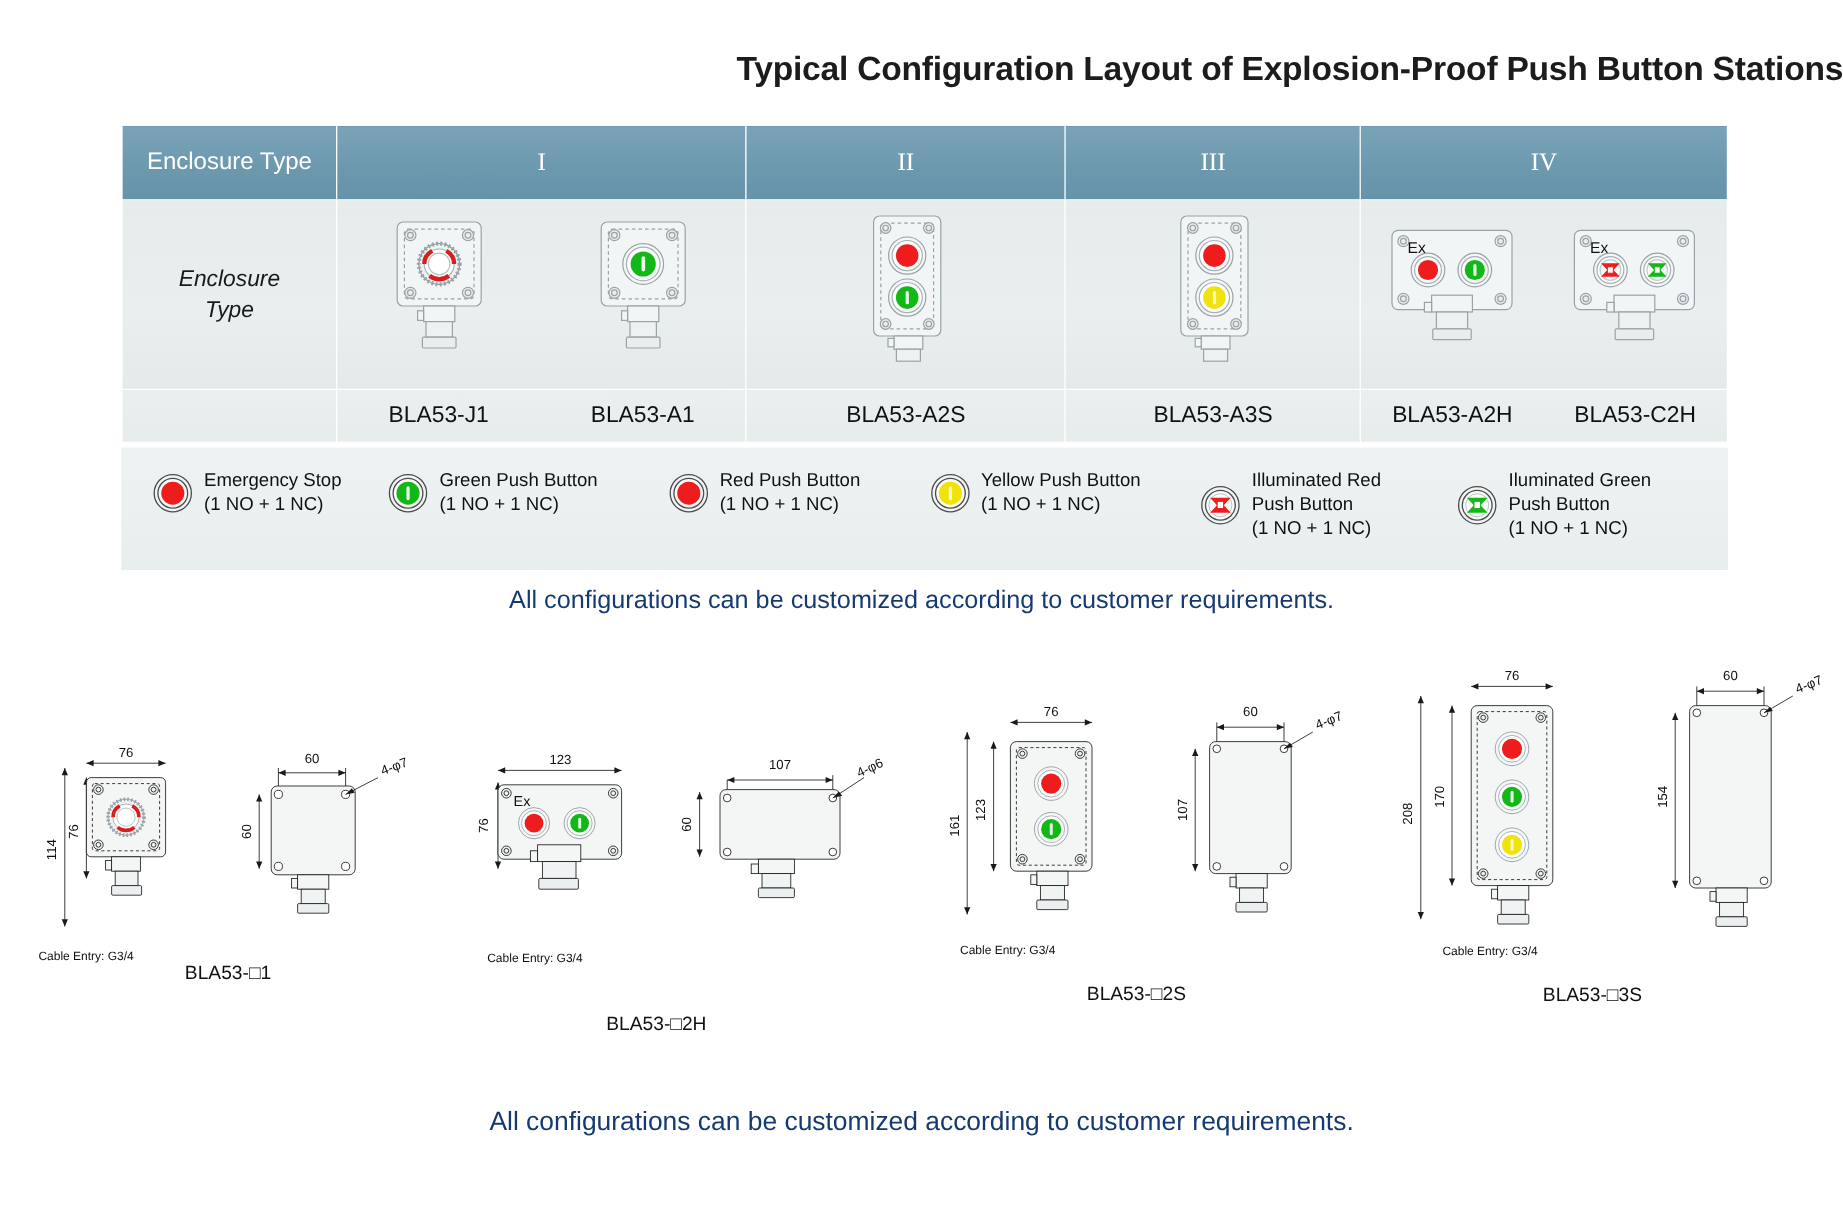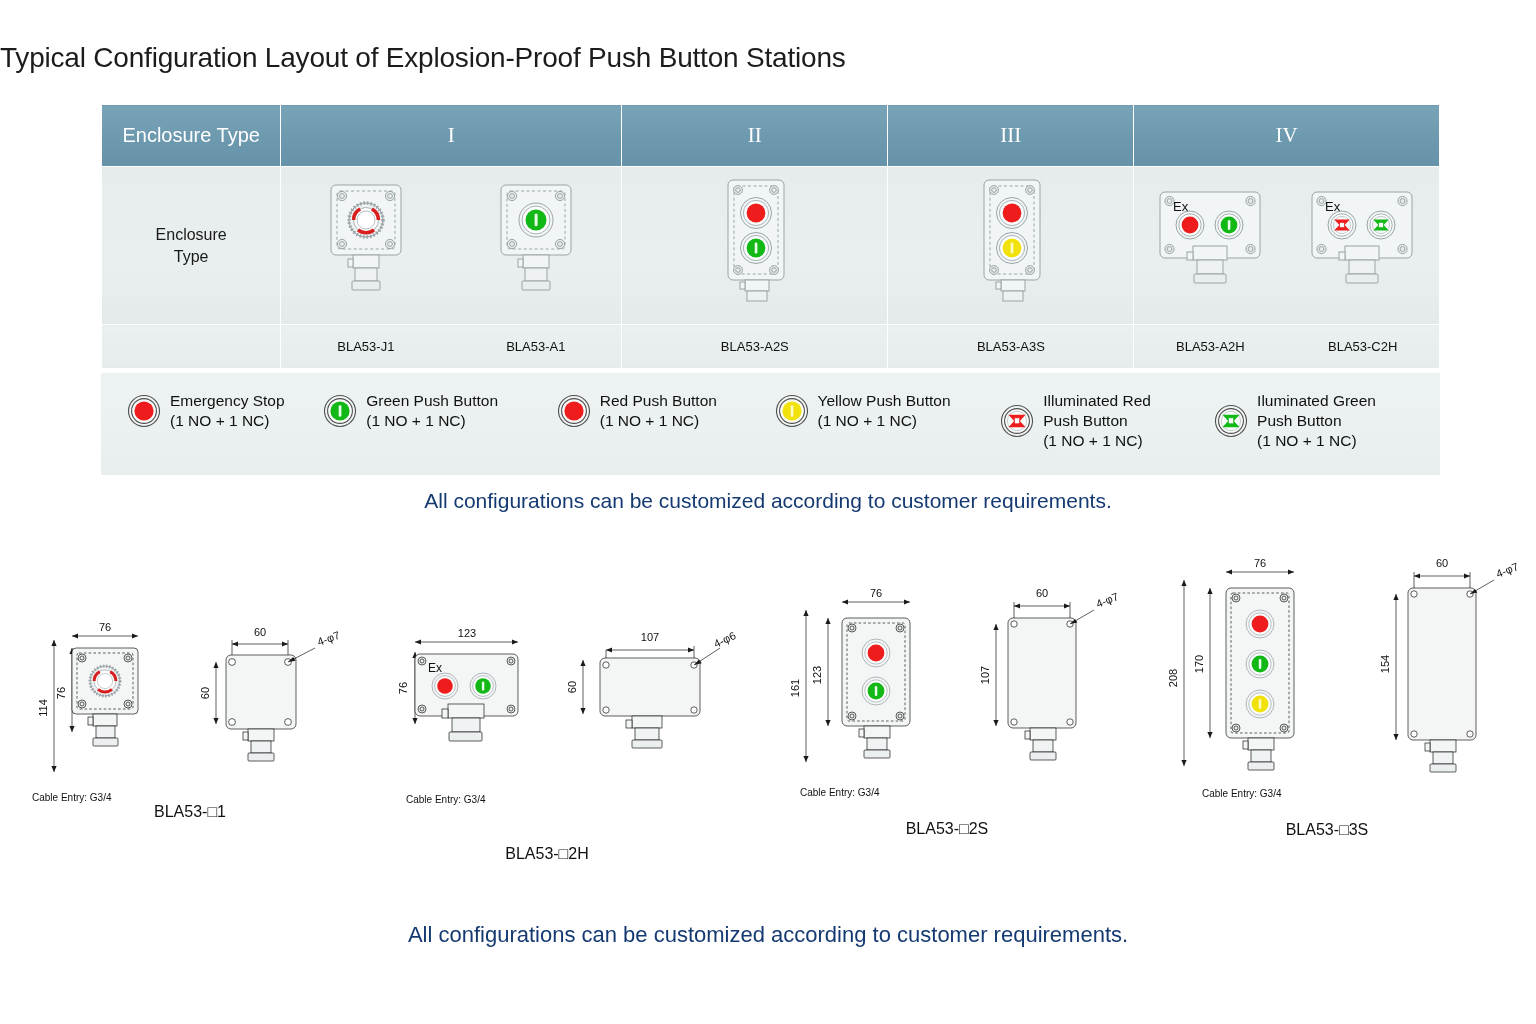--- a/index.html
+++ b/index.html
@@ -7,22 +7,22 @@
     width: 1536px; height: 1024px;
     background: #ffffff;
     font-family: "Liberation Sans", sans-serif;
     overflow: hidden;
   }
   .page { position: relative; width: 1536px; height: 1024px; }
 
   
   .title {
     position: absolute; top: 42px; left: 0; width: 1536px;
-    text-align: left;
-    font-size: 28px; font-weight: normal; color: #1c1c1c;
+    text-align: right;
+    font-size: 28px; font-weight: bold; color: #1c1c1c;
     letter-spacing: -0.2px;
   }
 
   
   .cfg-table {
     position: absolute; left: 101px; top: 104px;
     width: 1339px;
     border-collapse: collapse;
     table-layout: fixed;
   }
@@ -36,24 +36,24 @@
   }
   .hdr-roman { font-family: "Liberation Serif", serif; font-size: 21px; }
 
   .body-cell {
     background: linear-gradient(180deg,#e6ecec 0%, #e9eeee 60%, #e4eaea 100%);
     height: 158px; vertical-align: middle; text-align: center;
   }
   .label-cell {
     background: linear-gradient(180deg,#eaefef 0%, #e6eceb 100%);
     height: 44px; text-align: center; vertical-align: middle;
-    font-size: 13px; color: #111;
+    font-size: 19px; color: #111;
   }
   .enc-type-cell {
-    font-size: 16px; color: #1a1a1a; line-height: 1.35;
+    font-size: 19px; color: #1a1a1a; line-height: 1.35; font-style: italic;
   }
   .pair { display: flex; justify-content: space-around; align-items: flex-end; }
   .pair-lbl { display: flex; justify-content: space-around; align-items: center; }
 
   
   .legend {
     position: absolute; left: 101px; top: 373px; width: 1339px; height: 102px;
     background: linear-gradient(180deg,#eef2f2 0%, #e8eeee 100%);
     display: flex; align-items: flex-start;
     padding: 18px 14px 0 26px;

